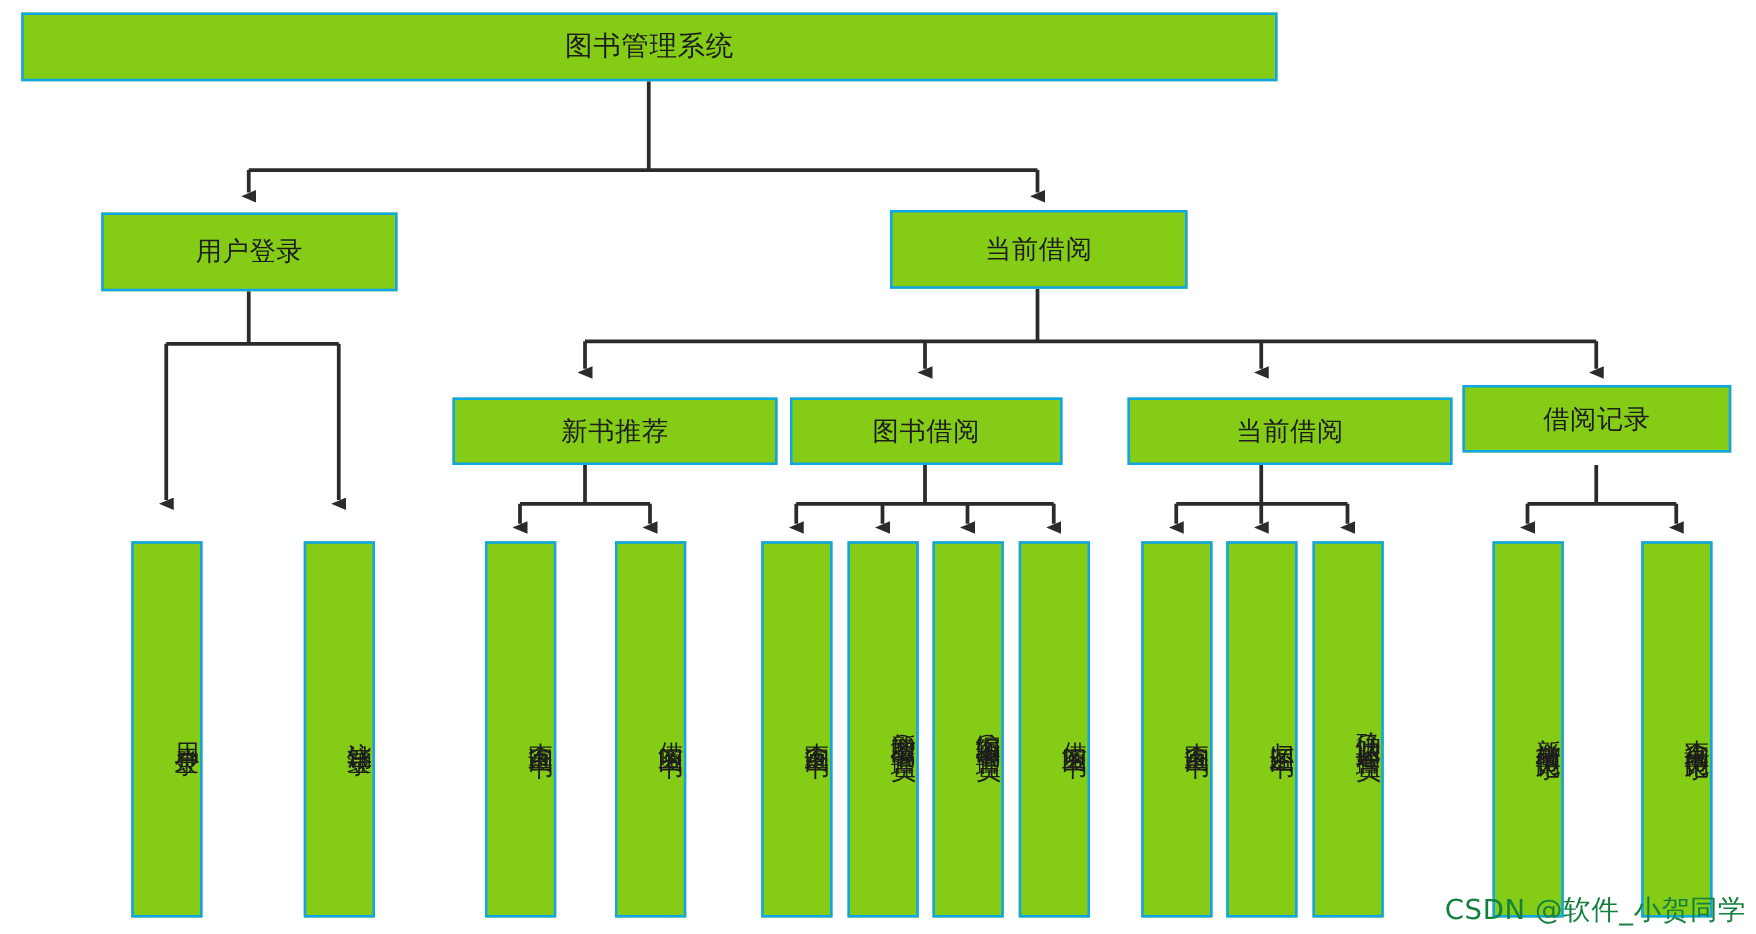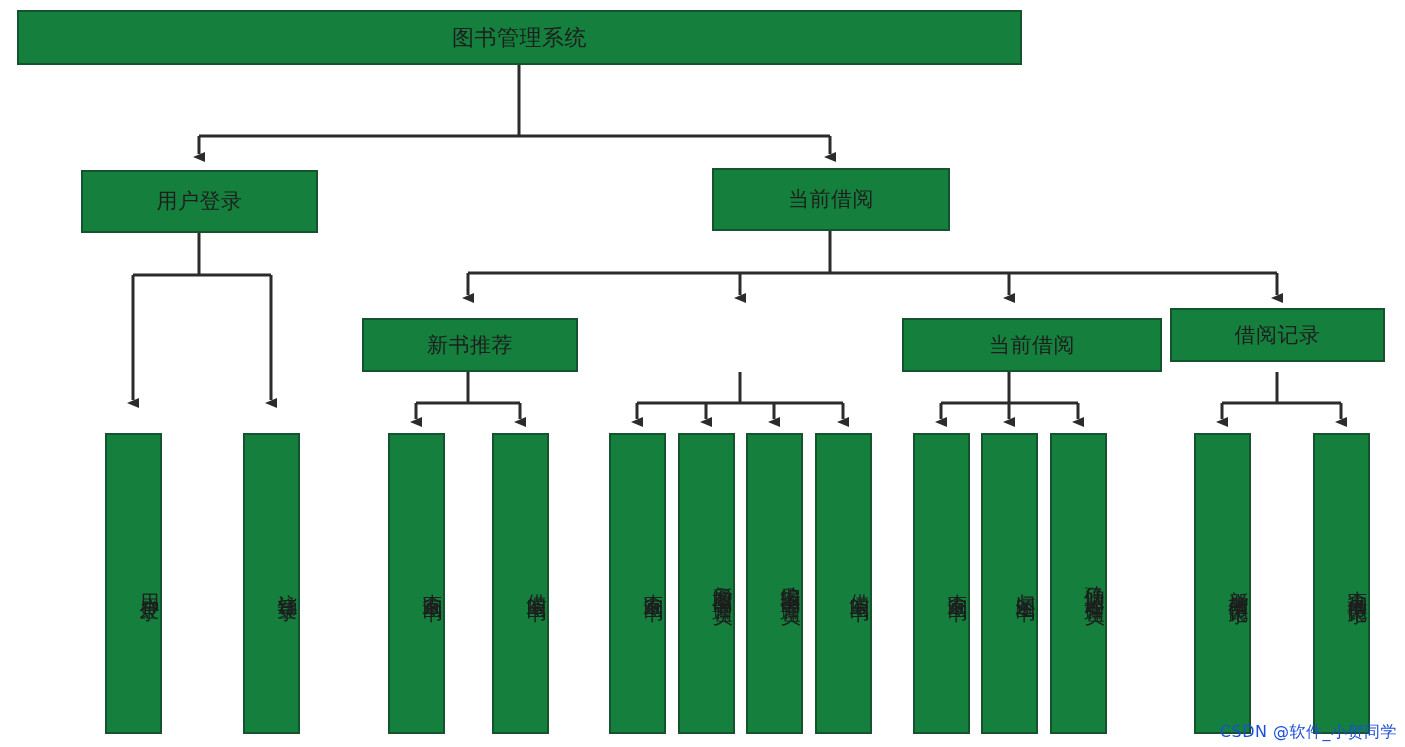--- a/index.html
+++ b/index.html
@@ -21,22 +21,22 @@
     position: absolute;
     left: 0;
     top: 0;
     width: 1405px;
     height: 747px;
     pointer-events: none;
   }
   .node {
     position: absolute;
     box-sizing: border-box;
-    border: 2px solid #14532d;
-    background: #15803d;
+    border: 2px solid #0ea5e9;
+    background: #84cc16;
     display: flex;
     align-items: center;
     justify-content: center;
     color: #1d1d1d;
     line-height: 1.05;
   }
   .node.horizontal {
     font-size: 21px;
     letter-spacing: 0.5px;
   }
@@ -54,22 +54,22 @@
     text-orientation: upright;
     display: block;
   }
   .node.root {
     font-size: 22px;
   }
   #watermark {
     position: absolute;
     right: 8px;
     bottom: 4px;
-    font-size: 16px;
-    color: #1d4ed8;
+    font-size: 22px;
+    color: #15803d;
     letter-spacing: 0.5px;
     white-space: nowrap;
     pointer-events: none;
   }
 </style>
 </head>
 <body>
 
 <div id="canvas">
 
@@ -128,24 +128,27 @@
   </div>
 
   <div class="node horizontal" style="left:81px; top:170px; width:237px; height:63px;">
     <span class="txt">用户登录</span>
   </div>
 
   <div class="node horizontal" style="left:712px; top:168px; width:238px; height:63px;">
     <span class="txt">当前借阅</span>
   </div>
 
-  <div class="node horizontal" style="left:362px; top:318px; width:216px; height:54px;">
+  <div class="node horizontal" style="left:362px; top:318px; width:260px; height:54px;">
     <span class="txt">新书推荐</span>
   </div>
 
+  <div class="node horizontal" style="left:632px; top:318px; width:218px; height:54px;">
+    <span class="txt">图书借阅</span>
+  </div>
 
   <div class="node horizontal" style="left:902px; top:318px; width:260px; height:54px;">
     <span class="txt">当前借阅</span>
   </div>
 
   <div class="node horizontal" style="left:1170px; top:308px; width:215px; height:54px;">
     <span class="txt">借阅记录</span>
   </div>
 
   <div class="node vertical" style="left:105px; top:433px; width:57px; height:301px;">

